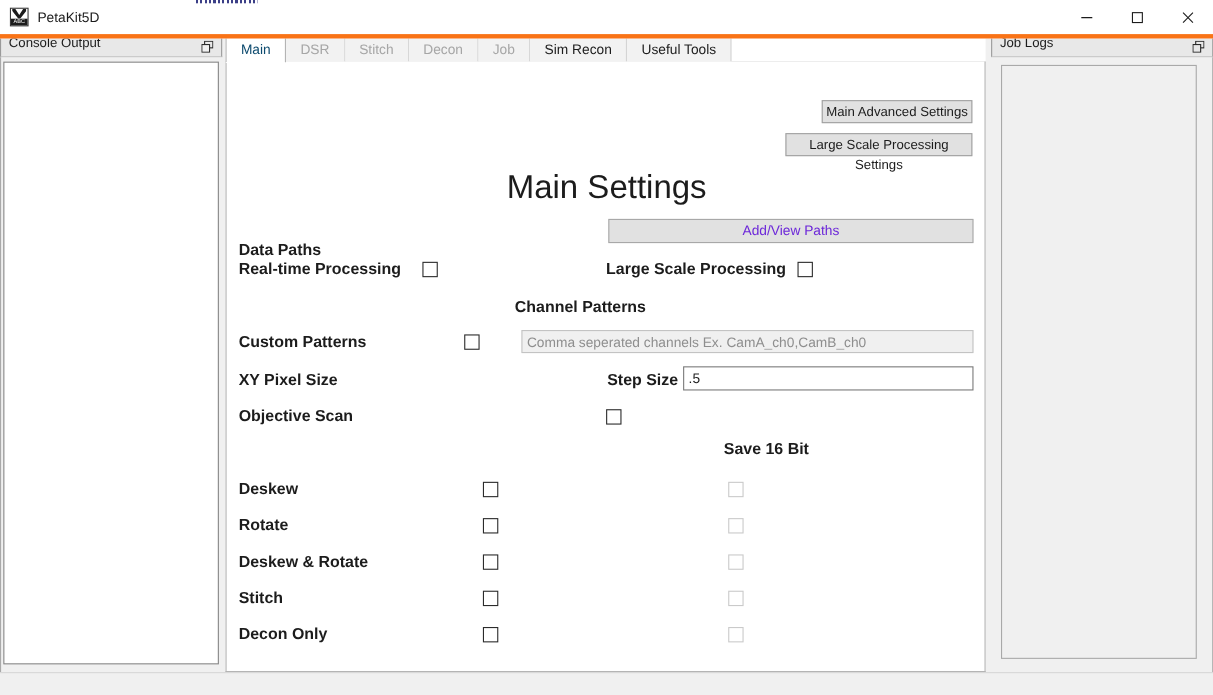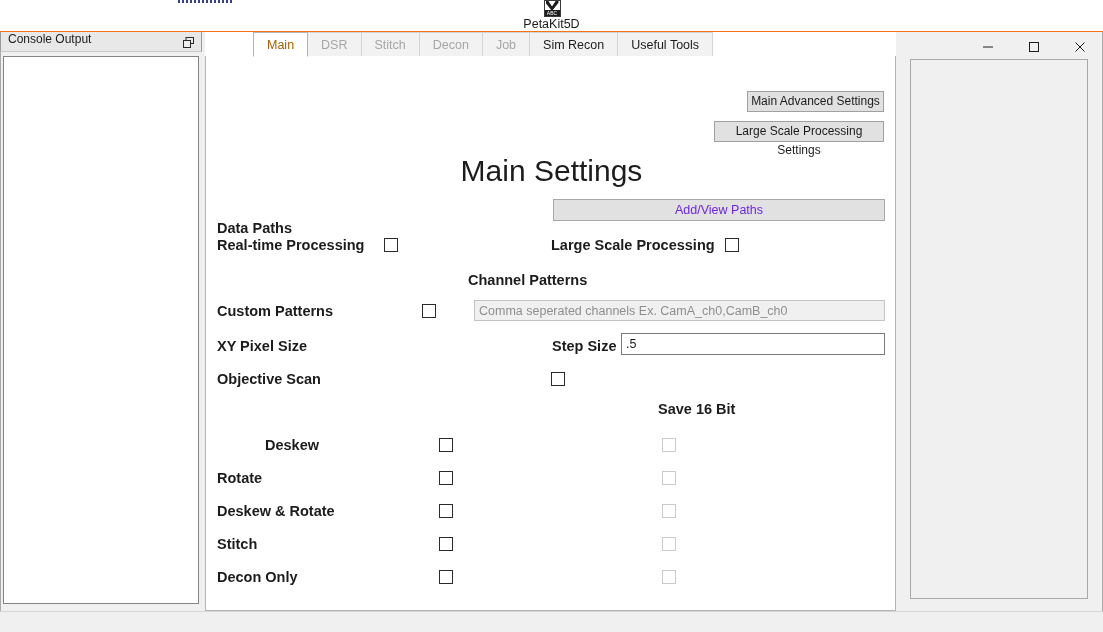--- a/index.html
+++ b/index.html
@@ -38,25 +38,24 @@
     z-index: 40;
   }
 
   
   .titlebar {
     position: absolute;
     left: 0; top: 0;
     width: 1103px;
     height: 31px;
     background: #ffffff;
-    border-bottom: 1px solid #f97316;
+    border-bottom: 4px solid #f97316;
     display: flex;
     align-items: center;
     z-index: 30;
-    flex-direction: column;
   }
   .app-icon {
     width: 17px;
     height: 17px;
     margin-left: 9px;
     margin-right: 8px;
     position: relative;
     background: #ffffff;
     border: 1px solid #3a3a3a;
     box-sizing: border-box;
@@ -183,29 +182,28 @@
     border-left: none;
     color: #a6a6a6;
     box-sizing: border-box;
     cursor: default;
     white-space: nowrap;
   }
   .tab:first-child { border-left: 1px solid #d4d4d4; }
   .tab.enabled { color: #1c1c1c; }
   .tab.active {
     background: #ffffff;
-    color: #a16207;
+    color: #0c4a6e;
     border: 1px solid #b4b4b4;
     border-bottom: 1px solid #ffffff;
     height: 25px;
     line-height: 25px;
     position: relative;
     z-index: 3;
     margin-bottom: -1px;
-    margin-left: 48px;
   }
 
   .tab-page {
     position: absolute;
     left: 0;
     top: 25px;
     width: 691px;
     height: 555px;
     background: #ffffff;
     border: 1px solid #b4b4b4;
@@ -481,21 +479,21 @@
 
       <div class="lbl lbl-row" style="top:282px;">XY Pixel Size</div>
       <div class="lbl" style="left:346px; top:282px;">Step Size</div>
       <input class="txt" style="left: 415px; top: 277px; width: 264px; height: 22px;" type="text" value=".5">
 
       <div class="lbl lbl-row" style="top:315px;">Objective Scan</div>
       <button class="cb" style="left:345px; top:316px;"></button>
 
       <div class="lbl" style="left:452px; top:345px;">Save 16 Bit</div>
 
-      <div class="lbl lbl-row" style="top:381px;margin-left:48px;">Deskew</div>
+      <div class="lbl lbl-row" style="top:381px;">Deskew</div>
       <button class="cb" style="left:233px; top:382px;"></button>
       <button class="cb disabled" style="left:456px; top:382px;"></button>
 
       <div class="lbl lbl-row" style="top:414px;">Rotate</div>
       <button class="cb" style="left:233px; top:415px;"></button>
       <button class="cb disabled" style="left:456px; top:415px;"></button>
 
       <div class="lbl lbl-row" style="top:447px;">Deskew &amp; Rotate</div>
       <button class="cb" style="left:233px; top:448px;"></button>
       <button class="cb disabled" style="left:456px; top:448px;"></button>
@@ -505,18 +503,27 @@
       <button class="cb disabled" style="left:456px; top:481px;"></button>
 
       <div class="lbl lbl-row" style="top:513px;">Decon Only</div>
       <button class="cb" style="left:233px; top:514px;"></button>
       <button class="cb disabled" style="left:456px; top:514px;"></button>
 
     </div>
   </div>
 
   <div class="dock-right">
+    <div class="dock-header">
+      <span class="title">Job Logs</span>
+      <button class="undock-btn">
+        <svg width="11" height="11" viewBox="0 0 11 11">
+          <rect x="3" y="0.5" width="7.5" height="6" fill="none" stroke="#2b2b2b" stroke-width="1"></rect>
+          <rect x="0.5" y="3.5" width="7" height="7" fill="#e8e8e8" stroke="#2b2b2b" stroke-width="1"></rect>
+        </svg>
+      </button>
+    </div>
     <div class="joblog-body"></div>
   </div>
 
   <div class="statusbar"></div>
 
 </div>
 
 </body></html>

